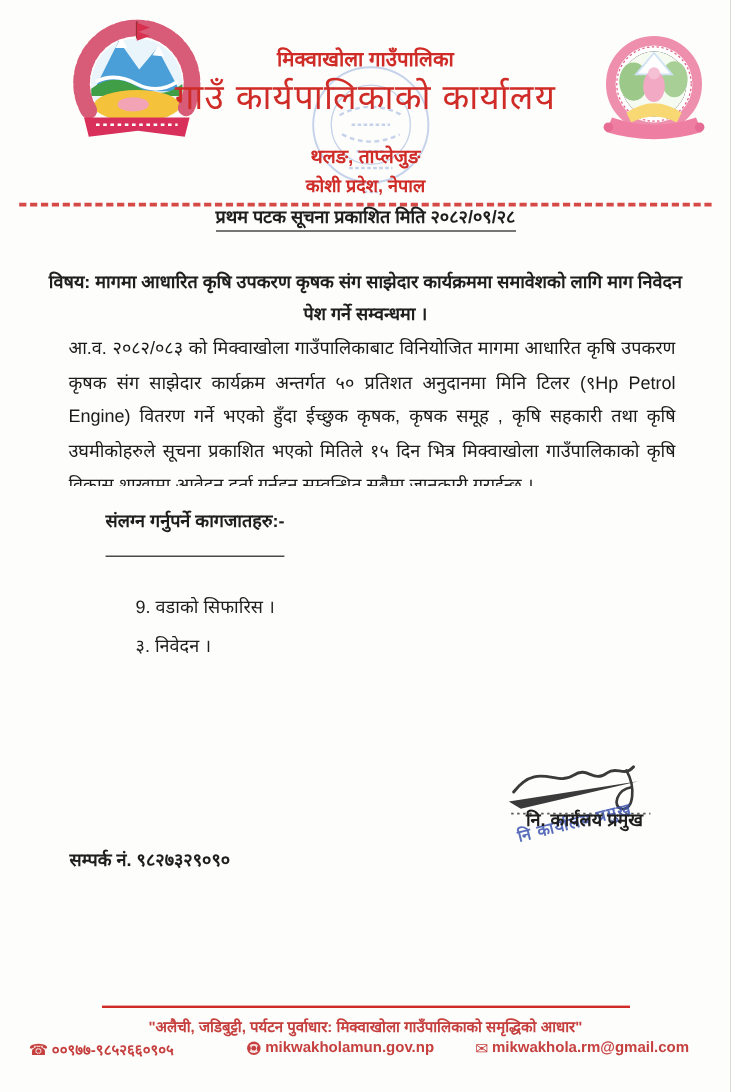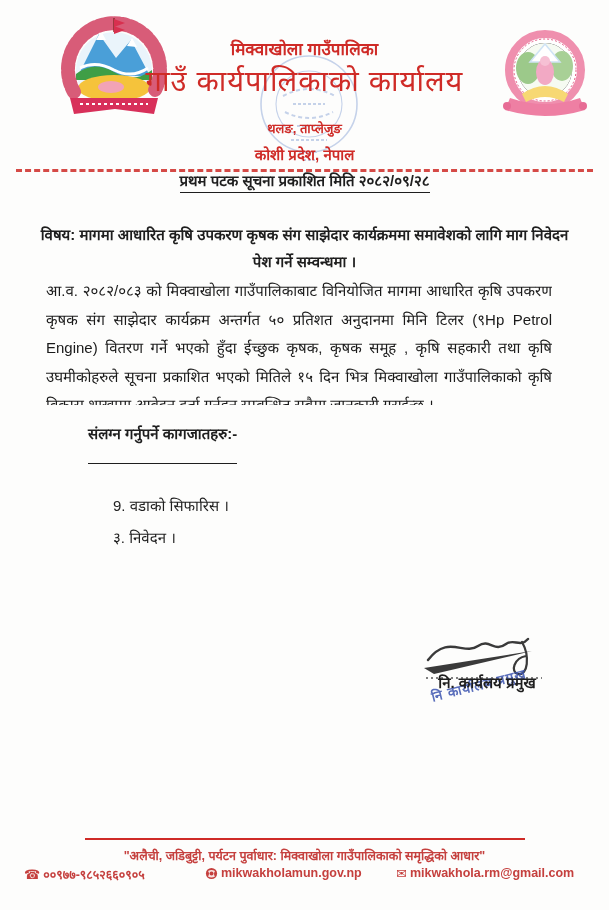--- a/index.html
+++ b/index.html
@@ -8,35 +8,35 @@
     background:#fdfdfc; overflow:hidden;
     font-family:"Liberation Sans","DejaVu Sans",sans-serif;
     color:#1e1e1e;
   }
   .abs { position:absolute; white-space:nowrap; }
   .center { left:50%; transform:translateX(-50%); }
 
   
   .muni-name   { top:37px;  font-size:17px; font-weight:bold; color:var(--header-red,#cf2b27); }
   .office-name { top:60px;  font-size:29px; font-weight:normal; color:var(--header-red,#cf2b27); letter-spacing:1px; }
-  .addr1       { top:119px; font-size:13px; font-weight:bold; color:var(--header-red,#cf2b27); }
+  .addr1       { top:119px; font-size:16px; font-weight:bold; color:var(--header-red,#cf2b27); }
   .addr2       { top:144px; font-size:15px; font-weight:bold; color:var(--header-red,#cf2b27); }
   .logo-left  { left:58px;  top:16px; }
   .logo-right { left:500px; top:28px; }
   .watermark  { left:253px; top:48px; pointer-events:none; }
 
   .separator { position:absolute; top:169px; left:16px; width:577px;
                border-top:3px dashed var(--header-red,#cf2b27); opacity:.85; }
 
   .pub-line { top:170px; font-size:15px; font-weight:bold;
               border-bottom:1.6px solid #1e1e1e; padding-bottom:2px; }
   .subject1 { top:224px; font-size:15px; font-weight:bold; }
   .subject2 { top:251px; font-size:15px; font-weight:bold; }
 
-  .body-par { position:absolute; left:46px; top:277px; width:506px; height:128px;
+  .body-par { position:absolute; left:57px; top:277px; width:506px; height:128px;
               font-size:15px; line-height:28.6px; font-weight:500;
               text-align:justify; color:#1a1a1a; overflow:hidden; white-space:normal; }
 
   .attach-head { left:88px; top:423px; font-size:15px; font-weight:bold;
                  border-bottom:1.6px solid #1e1e1e; padding-bottom:20px; }
   .attach-item { left:113px; font-size:15px; font-weight:500; }
   .item-0 { top:463px; } .item-1 { top:495px; } .item-2 { top:527px; }
 
   
   .sig-svg   { left:418px; top:626px; }
@@ -125,20 +125,21 @@
 
   <svg class="abs sig-svg" width="132" height="58" viewBox="0 0 132 58">
     <path d="M10 34 C 30 8, 46 30, 60 20 C 72 12, 76 27, 88 18 C 96 12, 102 22, 110 13" stroke="#3a3a3a" stroke-width="2.4" fill="none" stroke-linecap="round"></path>
     <path d="M104 16 C 112 30, 110 50, 100 48 C 92 46, 96 32, 108 30" stroke="#3a3a3a" stroke-width="2.2" fill="none" stroke-linecap="round"></path>
     <path d="M6 42 L 114 25 L 16 48 Z" fill="#3a3a3a"></path>
     <line x1="8" y1="52" x2="124" y2="52" stroke="#555" stroke-width="1.6" stroke-dasharray="2 3"></line>
   </svg>
   <div class="abs sig-stamp">नि कार्यालय प्रमुख</div>
   <div class="abs sig-title">नि. कार्यलय प्रमुख</div>
 
+  <div class="abs contact">सम्पर्क नं. ९८२७३२९०९०</div>
 
   <div class="footer-rule"></div>
   <div class="abs center slogan">"अलैची, जडिबुट्टी, पर्यटन पुर्वाधार: मिक्वाखोला गाउँपालिकाको समृद्धिको आधार"</div>
 
   <div class="abs f-item f-phone">
     <span class="glyph-icon">☎</span>
     <span>००९७७-९८५२६६०९०५</span>
   </div>
 
   <div class="abs f-item f-web">

